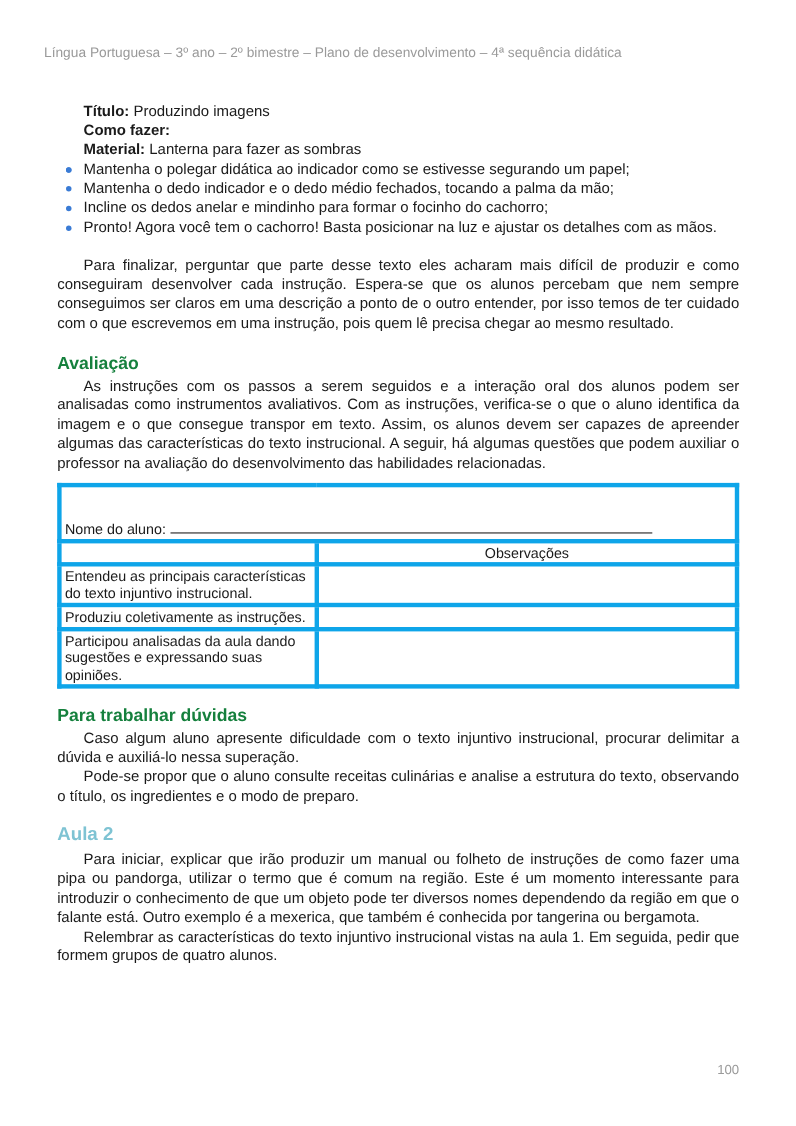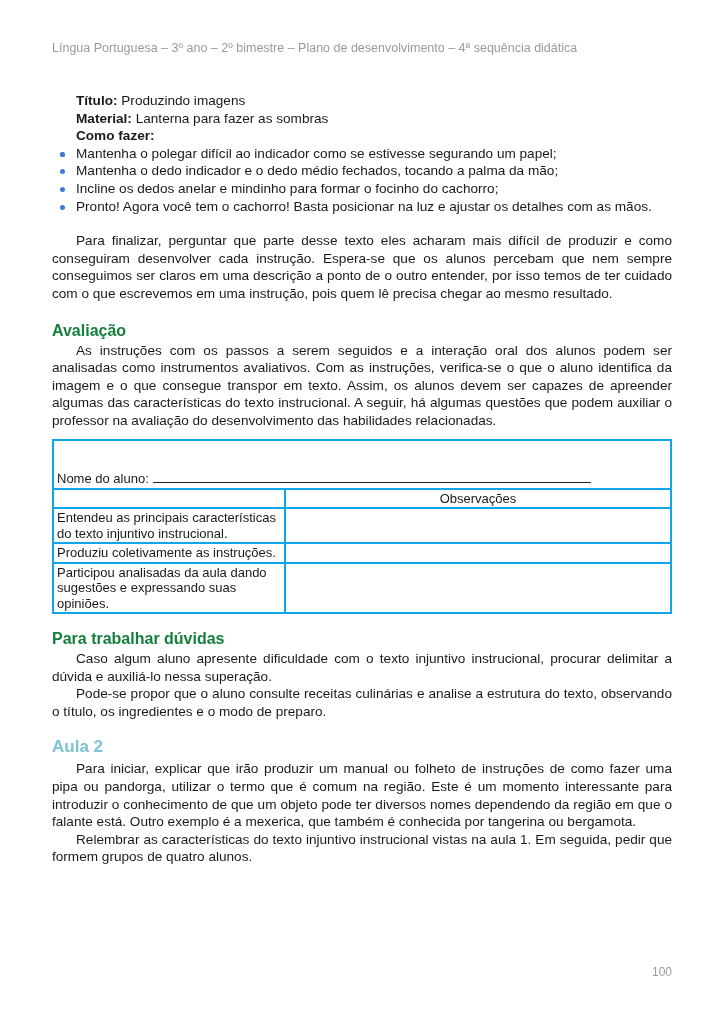--- a/index.html
+++ b/index.html
@@ -1,50 +1,50 @@
 <!DOCTYPE html>
 <html><head>
 <meta charset="utf-8">
 <style>
   html, body { margin:0; padding:0; background:#ffffff; }
   body { width:724px; height:1024px; position:relative; overflow:hidden;
          font-family:"Liberation Sans", sans-serif; color:#1a1a1a; }
-  .header { position:absolute; left:52px; top:41px; font-size:12.5px; color:#9a9a9a; letter-spacing:0;text-align:right; }
+  .header { position:absolute; left:40px; top:41px; font-size:12.5px; color:#9a9a9a; letter-spacing:0;text-align:right; }
   .content { position:absolute; left:52px; top:92px; width:620px; font-size:13.6px; line-height:17.6px; }
   .block { padding-left:24px; }
   .block b { font-weight:bold; }
   ul.steps { list-style:none; margin:0; padding:0 0 0 0; }
   ul.steps li { position:relative; padding-left:24px; }
   ul.steps li .dot { position:absolute; left:8px; top:7px; width:5px; height:5px; border-radius:50%; background:#3a7bd5; }
   p { margin:0; text-align:justify; text-indent:24px; }
   .gap { height:17px; }
   h3 { margin:0; font-size:16px; color:#15803d; font-weight:bold; line-height:22px; }
   h2 { margin:0; font-size:17px; color:#7ec3d3; font-weight:bold; line-height:26px; }
   table.eval { border-collapse:collapse; width:620px; margin-top:9px; font-size:13px; line-height:15.5px; }
-  table.eval td { border:2px solid #0ea5e9; padding:1px 3px; vertical-align:top; }
+  table.eval td { border:4px solid #0ea5e9; padding:1px 3px; vertical-align:top; }
   td.name-row { height:30px; vertical-align:bottom !important; padding-top:16px !important; }
   .name-line { display:inline-block; width:438px; border-bottom:1px solid #222; height:12px; margin-left:4px; }
   td.obs { text-align:center; }
   td.c1 { width:224px;margin-left:20px; }
   .pagenum { position:absolute; right:52px; top:965px; font-size:12px; color:#9a9a9a;text-align:right; }
 </style>
 </head>
 <body>
 
 <div class="header">Língua Portuguesa – 3º ano – 2º bimestre – Plano de desenvolvimento – 4ª sequência didática</div>
 
 <div class="content">
   <div class="block">
     <div><b>Título:</b><span> Produzindo imagens</span></div>
+    <div><b>Como fazer:</b></div>
     <div><b>Material:</b><span> Lanterna para fazer as sombras</span></div>
-    <div><b>Como fazer:</b></div>
   </div>
   <ul class="steps">
     <li><span class="dot"></span></li>
-    <li><span class="dot"></span><span>Mantenha o polegar difícil ao indicador como se estivesse segurando um papel;</span></li>
+    <li><span class="dot"></span><span>Mantenha o polegar didática ao indicador como se estivesse segurando um papel;</span></li>
     <li><span class="dot"></span><span>Mantenha o dedo indicador e o dedo médio fechados, tocando a palma da mão;</span></li>
     <li><span class="dot"></span><span>Incline os dedos anelar e mindinho para formar o focinho do cachorro;</span></li>
     <li><span class="dot"></span><span>Pronto! Agora você tem o cachorro! Basta posicionar na luz e ajustar os detalhes com as mãos.</span></li>
   </ul>
 
   <div class="gap"></div>
   <p>Para finalizar, perguntar que parte desse texto eles acharam mais difícil de produzir e como conseguiram desenvolver cada instrução. Espera-se que os alunos percebam que nem sempre conseguimos ser claros em uma descrição a ponto de o outro entender, por isso temos de ter cuidado com o que escrevemos em uma instrução, pois quem lê precisa chegar ao mesmo resultado.</p>
 
   <div class="gap"></div>
   <h3>Avaliação</h3>

